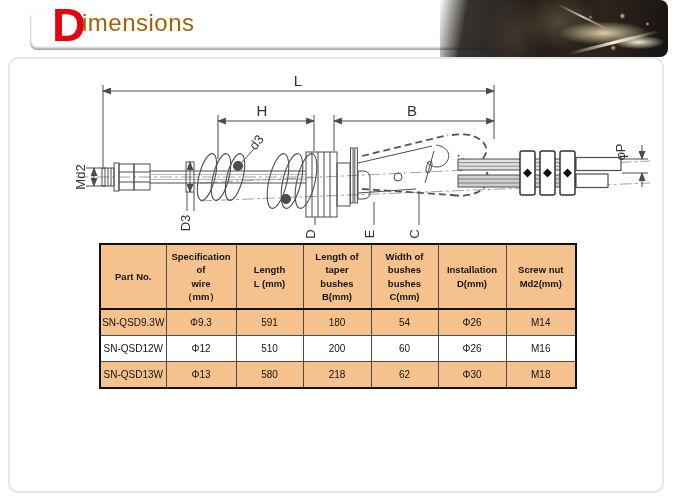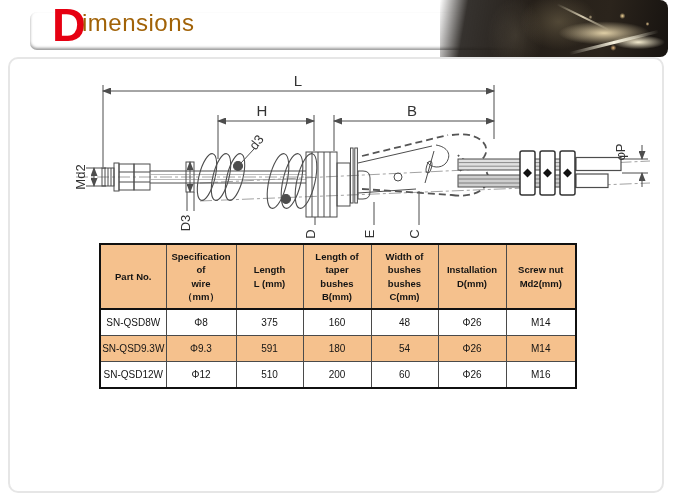--- a/index.html
+++ b/index.html
@@ -222,42 +222,42 @@
         <th>Width of bushes
 bushes
 C(mm)</th>
         <th>Installation
 D(mm)</th>
         <th>Screw nut
 Md2(mm)</th>
       </tr>
     </thead>
     <tbody>
-      <tr>
-        <td>SN-QSD8W</td>
-        <td>Φ8</td>
-        <td>375</td>
-        <td>160</td>
-        <td>48</td>
-        <td>Φ26</td>
-        <td>M14</td>
-      </tr>
       <tr class="alt">
         <td>SN-QSD9.3W</td>
         <td>Φ9.3</td>
         <td>591</td>
         <td>180</td>
         <td>54</td>
         <td>Φ26</td>
         <td>M14</td>
       </tr>
       <tr>
         <td>SN-QSD12W</td>
         <td>Φ12</td>
         <td>510</td>
         <td>200</td>
         <td>60</td>
         <td>Φ26</td>
         <td>M16</td>
       </tr>
+      <tr class="alt">
+        <td>SN-QSD13W</td>
+        <td>Φ13</td>
+        <td>580</td>
+        <td>218</td>
+        <td>62</td>
+        <td>Φ30</td>
+        <td>M18</td>
+      </tr>
     </tbody>
   </table>
 </div>
 
 </body></html>

